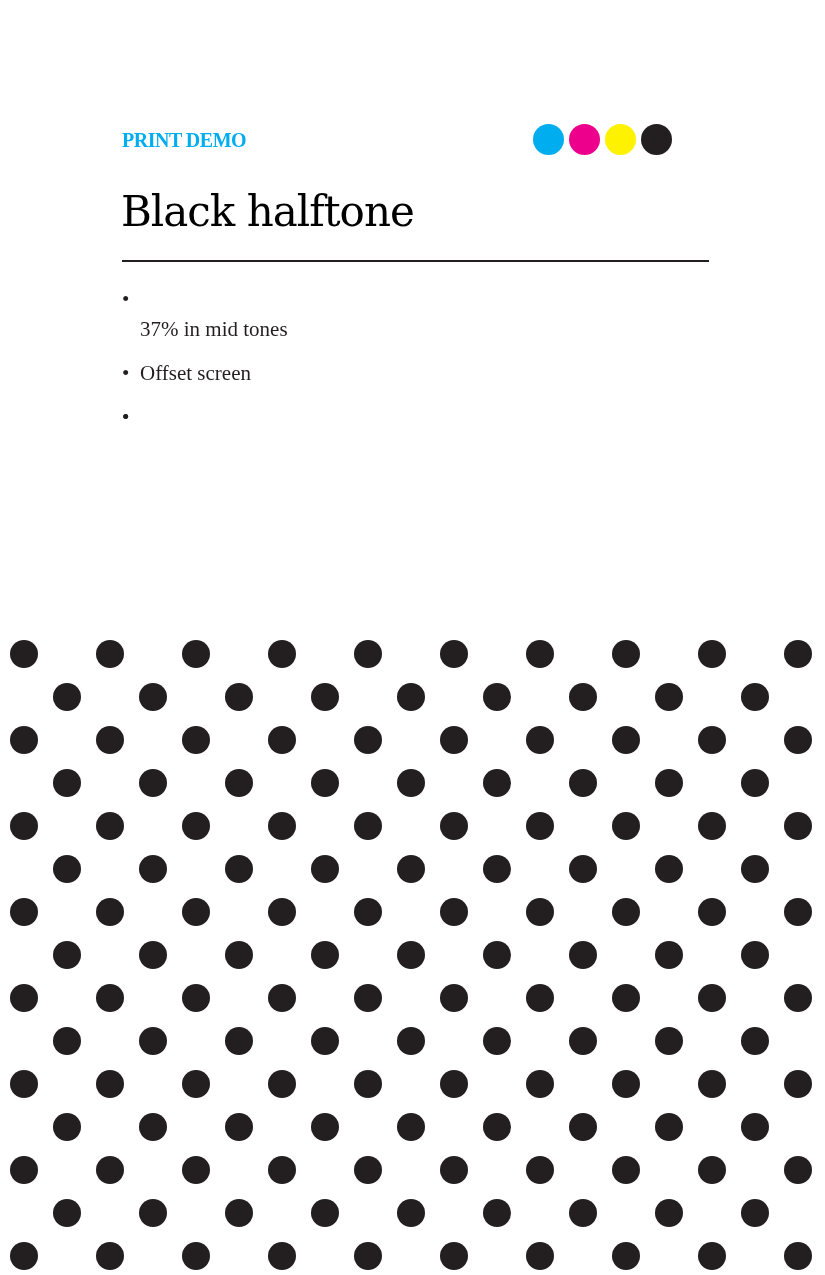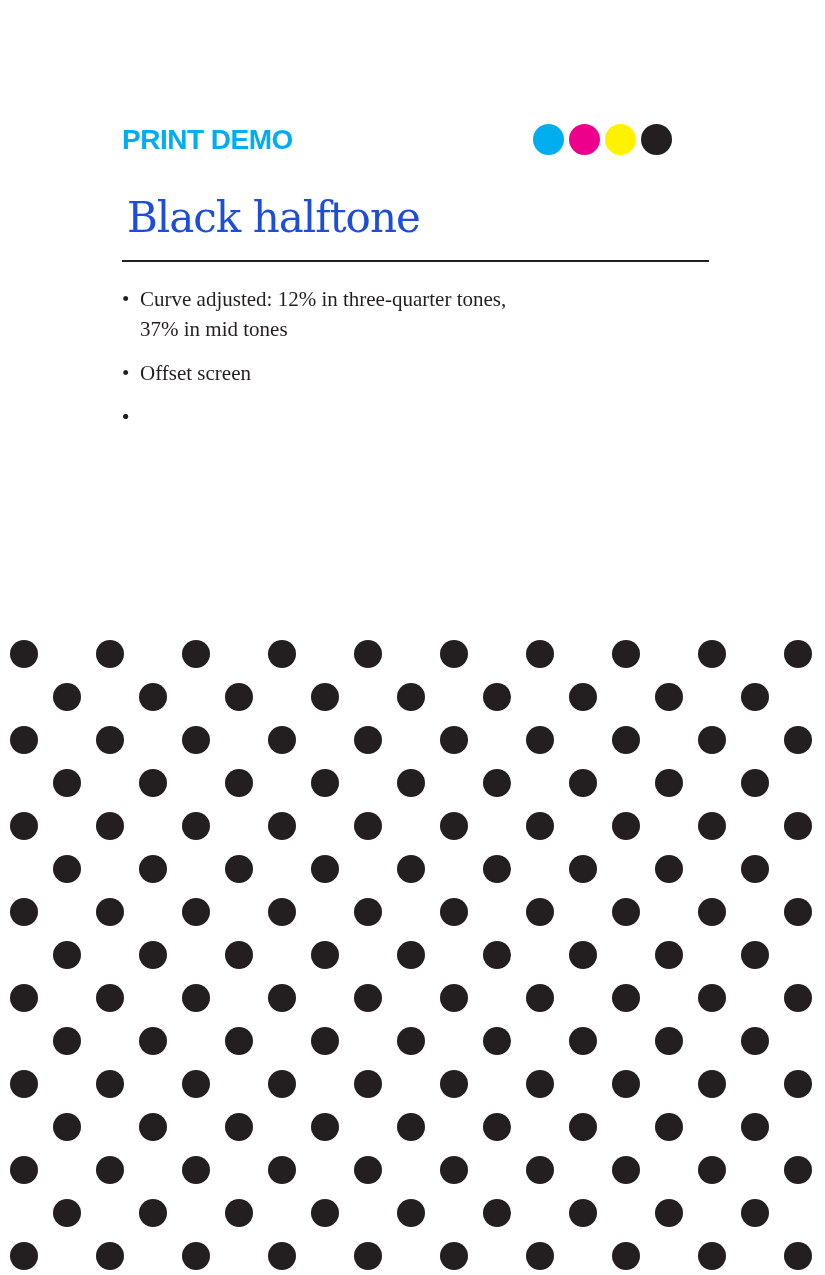--- a/index.html
+++ b/index.html
@@ -1,27 +1,27 @@
 <!DOCTYPE html>
 <html><head>
 <meta charset="utf-8">
 <style>
   html, body { margin: 0; padding: 0; background: #ffffff; }
   body { width: 825px; height: 1275px; position: relative; overflow: hidden; }
   .brand {
     position: absolute; left: 122px; top: 122px;
-    font-family: Liberation Sans, sans-serif; font-weight: bold;
-    font-size: 28px; letter-spacing: -0.5px; color: #00aeef; line-height: 36px;
+    font-family: Liberation Serif, serif; font-weight: bold;
+    font-size: 20px; letter-spacing: -0.5px; color: #00aeef; line-height: 36px;
   }
   .swatches { position: absolute; left: 533px; top: 124px; display: flex; gap: 5px; }
   .swatch { width: 31px; height: 31px; border-radius: 50%; }
   .title {
     position: absolute; left: 121px; top: 186px;
-    font-family: "DejaVu Serif", serif; font-size: 42px; color: #1d4ed8;
-    line-height: 52px; letter-spacing: -1px; font-weight: normal; margin: 6px;
+    font-family: "DejaVu Serif", serif; font-size: 42px; color: #000000;
+    line-height: 52px; letter-spacing: -1px; font-weight: normal; margin: 0;
   }
   .rule { position: absolute; left: 122px; top: 260px; width: 587px; height: 2px; background: #231f20; }
   .bullets {
     position: absolute; left: 122px; top: 284px; margin: 0; padding: 0; list-style: none;
     font-family: "Liberation Serif", serif; font-size: 21px; color: #231f20;
   }
   .bullets li { position: relative; padding-left: 18px; line-height: 30px; margin-bottom: 14px; }
   .bullets li .dot { position: absolute; left: 0; top: 0; }
   .halftone { position: absolute; left: 0; top: 0; width: 825px; height: 1275px; pointer-events: none; }
 </style>
@@ -37,21 +37,21 @@
   <div class="swatch" style="background: rgb(35, 31, 32);"></div>
 </div>
 
 <h1 class="title">Black halftone</h1>
 
 <div class="rule"></div>
 
 <ul class="bullets">
   <li>
     <span class="dot">•</span>
-    <span>Curve adjusted: 12% in three-quarter tones,</span><br>
+    <br>
     <span>37% in mid tones</span>
   </li>
   <li>
     <span class="dot">•</span>
     <span>Offset screen</span>
   </li>
   <li>
     <span class="dot">•</span>
   </li>
   <li>

